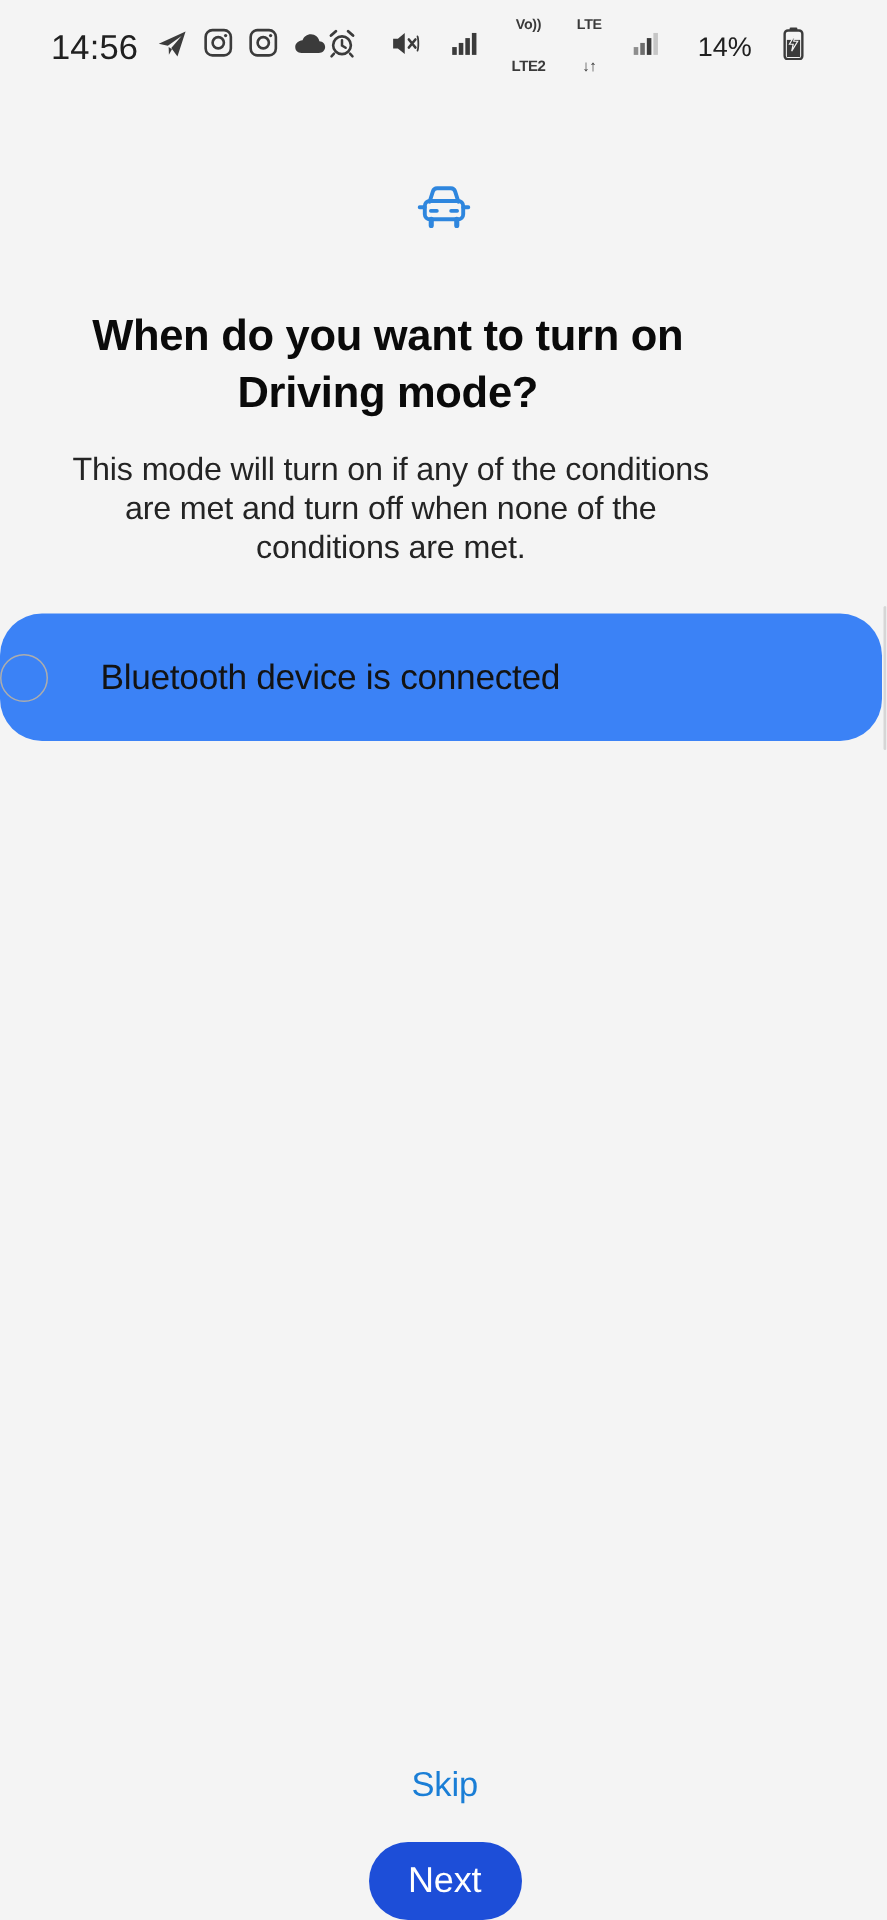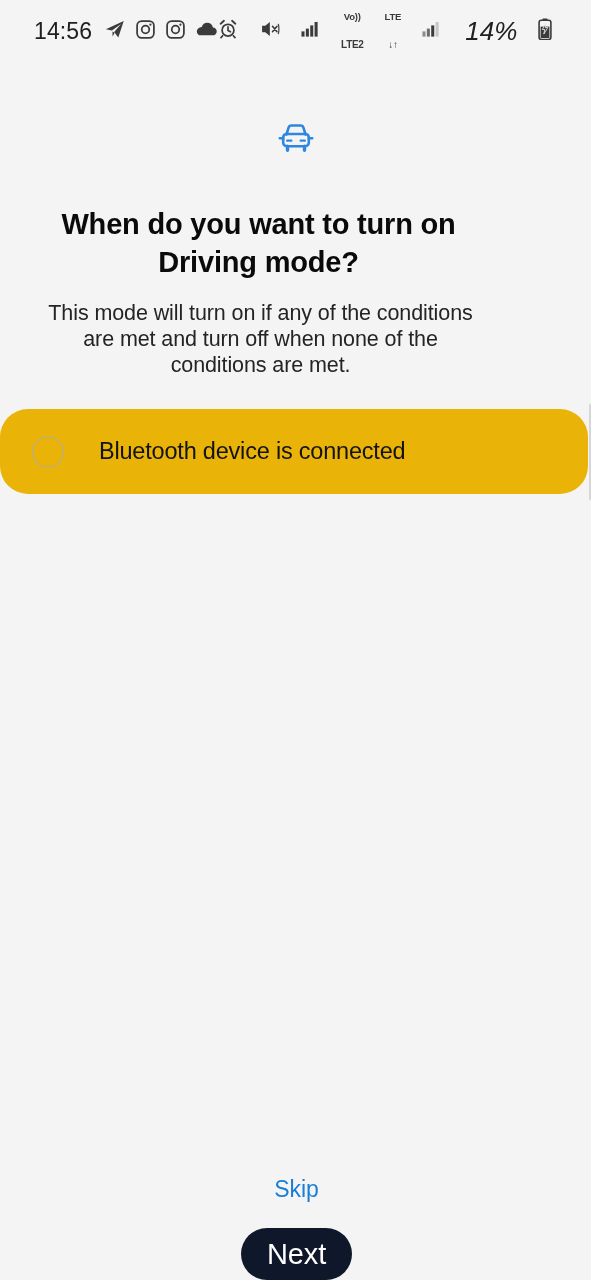--- a/index.html
+++ b/index.html
@@ -65,25 +65,24 @@
     letter-spacing: -0.2px;
   }
   .net-stack .bot {
     font-size: 10px;
     font-weight: 700;
     letter-spacing: -0.3px;
     margin-top: 19px;
   }
 
   .battery-pct {
-    font-size: 26px;
+    font-size: 18px;
     color: #202020;
     letter-spacing: 0px;
     margin-left: 3px;
-    font-style: italic;
   }
 
   
   .hero-icon {
     position: absolute;
     top: 121px;
     left: 0;
     width: 591px;
     display: flex;
     justify-content: center;
@@ -117,25 +116,24 @@
     letter-spacing: -0.1px;
   }
 
   
   .option-card {
     position: absolute;
     top: 409px;
     left: 0px;
     width: 588px;
     height: 85px;
-    background: #eab308;
+    background: #3b82f6;
     border-radius: 28px;
     display: flex;
     align-items: center;
-    padding-left: 32px;
   }
 
   .radio {
     width: 32px;
     height: 32px;
     border-radius: 50%;
     border: 1.6px solid #adadad;
     background: transparent;
     flex: 0 0 auto;
   }
@@ -184,23 +182,23 @@
     cursor: pointer;
     font-family: "Liberation Sans", sans-serif;
   }
 
   .next-button {
     min-width: 102px;
     height: 52px;
     padding: 0 26px;
     border: none;
     border-radius: 26px;
-    background: #0f172a;
+    background: #1d4ed8;
     color: #ffffff;
-    font-size: 29px;
+    font-size: 24px;
     font-weight: 400;
     letter-spacing: -0.1px;
     cursor: pointer;
     font-family: "Liberation Sans", sans-serif;
   }
 </style>
 </head>
 <body>
 
 <div class="status-bar">

